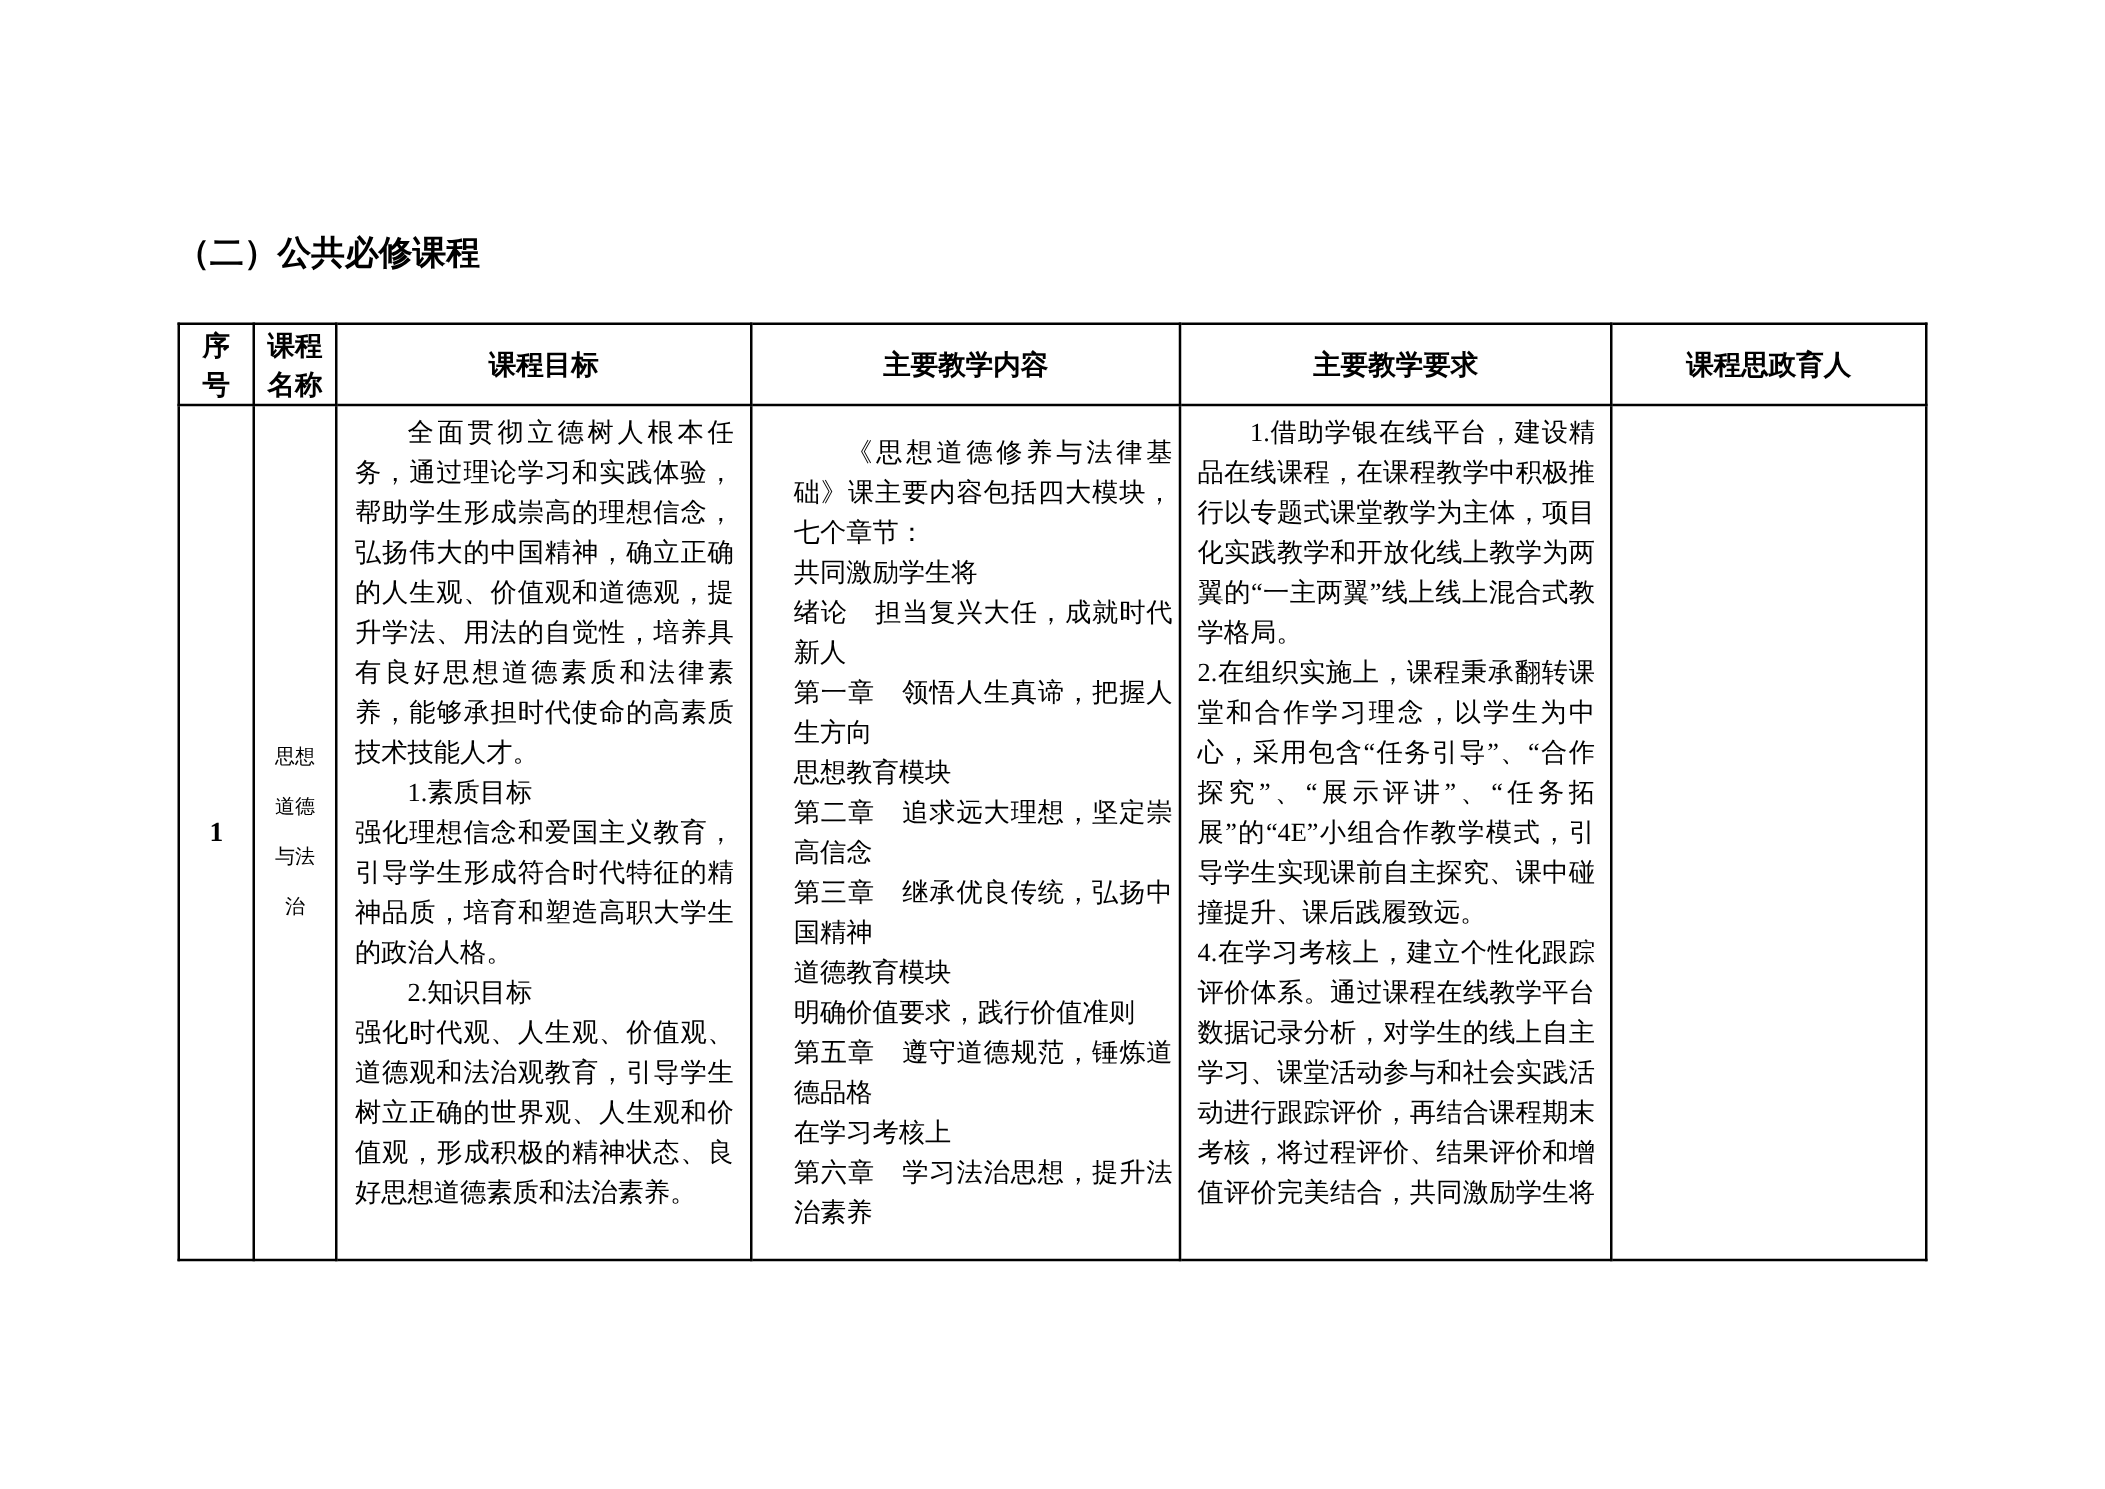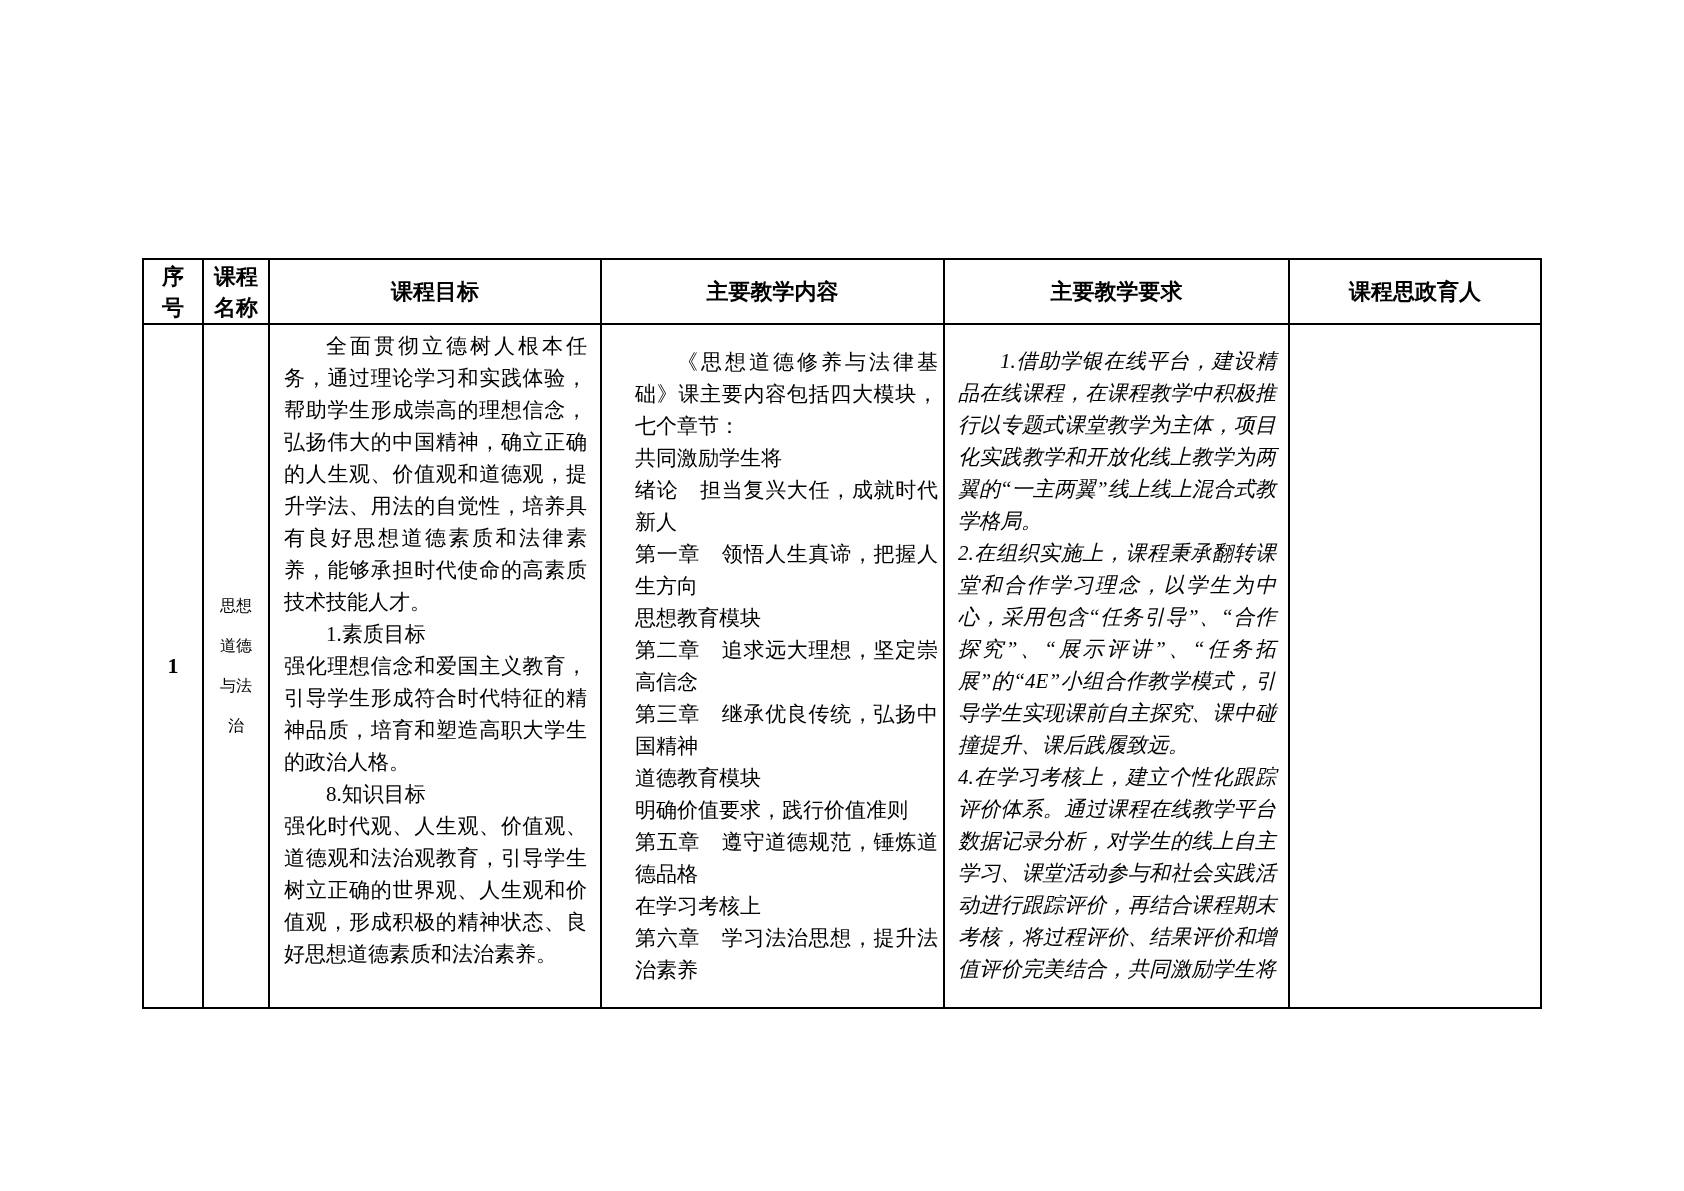--- a/index.html
+++ b/index.html
@@ -55,27 +55,28 @@
     line-height:32px;
     text-align:justify;
     text-justify:inter-character;
   }
   .indent { text-indent:2em; }
   .justify-last { text-align-last:justify; }
   .wrap { height:676px; overflow:hidden; }
   .cell-objectives .wrap { padding:5px 13px 0 14px; box-sizing:border-box; }
   .cell-content { vertical-align:middle; }
   .cell-content .wrap-mid { padding:0 5px;margin-left:28px; }
-  .cell-requirements .wrap { padding:20px 12px 0 13px; box-sizing:border-box;font-style:italic; }
+  .cell-requirements .wrap { padding:5px 12px 0 13px; box-sizing:border-box; }
 </style>
 </head>
 <body>
 
 <div class="page">
 
+  <div class="heading">（二）公共必修课程</div>
 
   <table class="course-table">
     <colgroup>
       <col style="width:60px">
       <col style="width:66px">
       <col style="width:332px">
       <col style="width:343px">
       <col style="width:345px">
       <col style="width:252px">
     </colgroup>
@@ -104,21 +105,21 @@
           <div class="course-name-line">思想</div>
           <div class="course-name-line">道德</div>
           <div class="course-name-line">与法</div>
           <div class="course-name-line">治</div>
         </td>
         <td class="cell-objectives">
           <div class="wrap">
             <p class="indent">全面贯彻立德树人根本任务，通过理论学习和实践体验，帮助学生形成崇高的理想信念，弘扬伟大的中国精神，确立正确的人生观、价值观和道德观，提升学法、用法的自觉性，培养具有良好思想道德素质和法律素养，能够承担时代使命的高素质技术技能人才。</p>
             <p class="indent">1.素质目标</p>
             <p>强化理想信念和爱国主义教育，引导学生形成符合时代特征的精神品质，培育和塑造高职大学生的政治人格。</p>
-            <p class="indent">8.知识目标</p>
+            <p class="indent">2.知识目标</p>
             <p>强化时代观、人生观、价值观、道德观和法治观教育，引导学生树立正确的世界观、人生观和价值观，形成积极的精神状态、良好思想道德素质和法治素养。</p>
           </div>
         </td>
         <td class="cell-content">
           <div class="wrap-mid">
             <p class="indent">《思想道德修养与法律基础》课主要内容包括四大模块，七个章节：</p>
             <p>共同激励学生将</p>
             <p>绪论　担当复兴大任，成就时代新人</p>
             <p>第一章　领悟人生真谛，把握人生方向</p>
             <p>思想教育模块</p>

